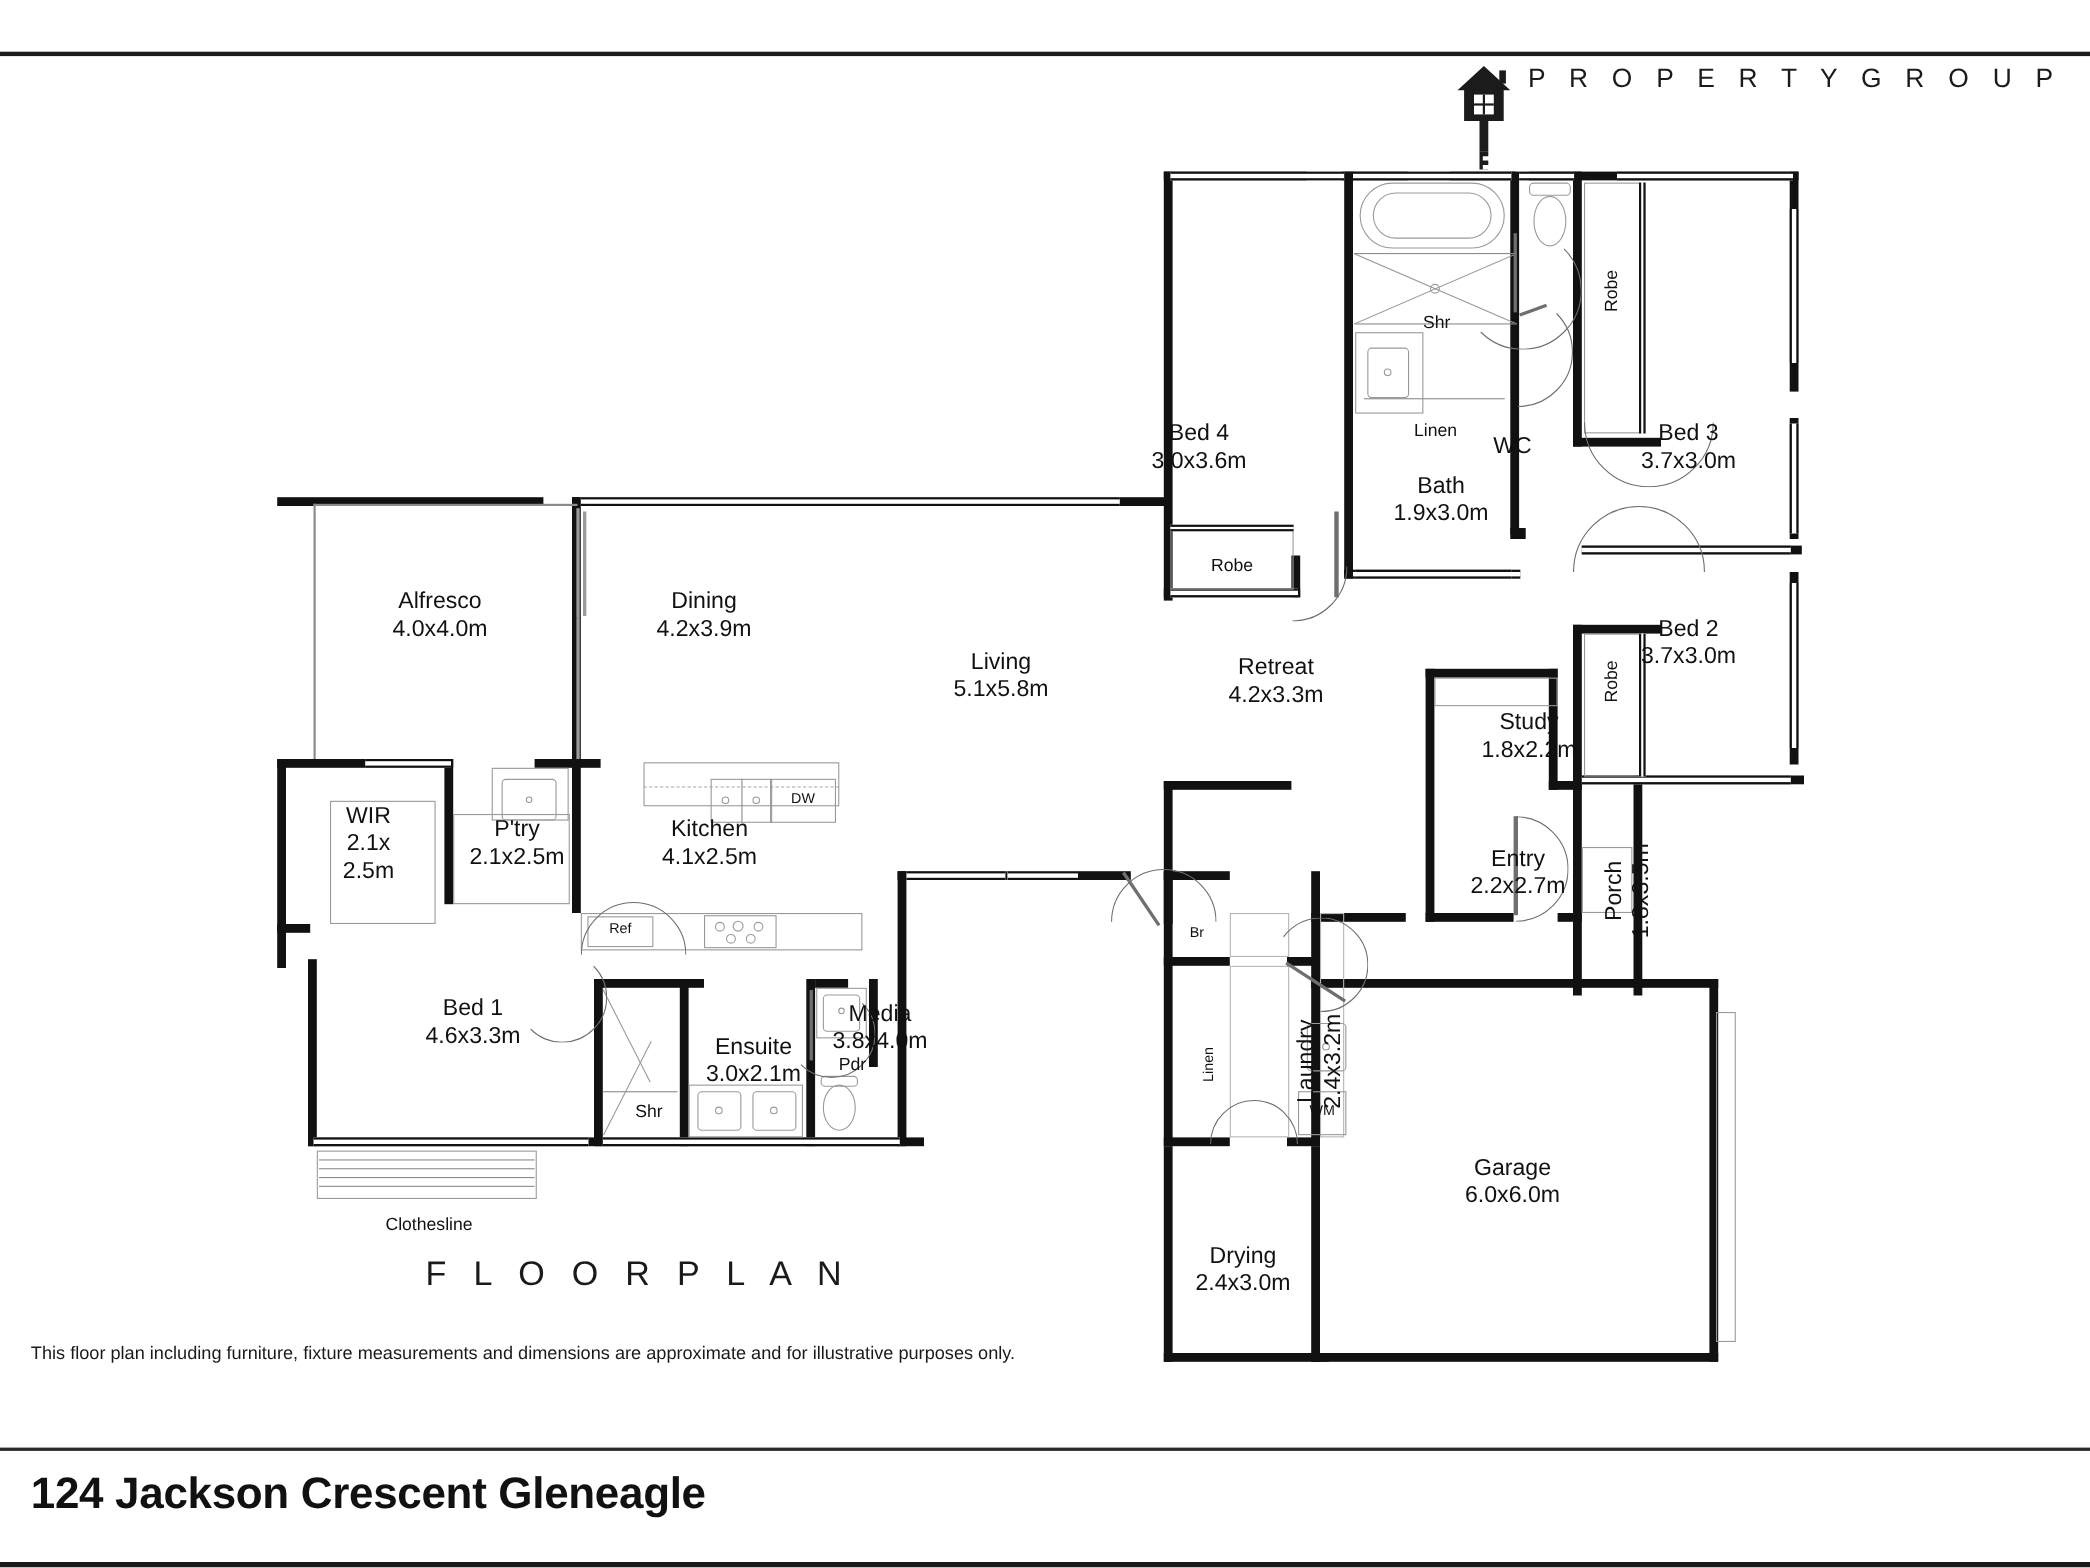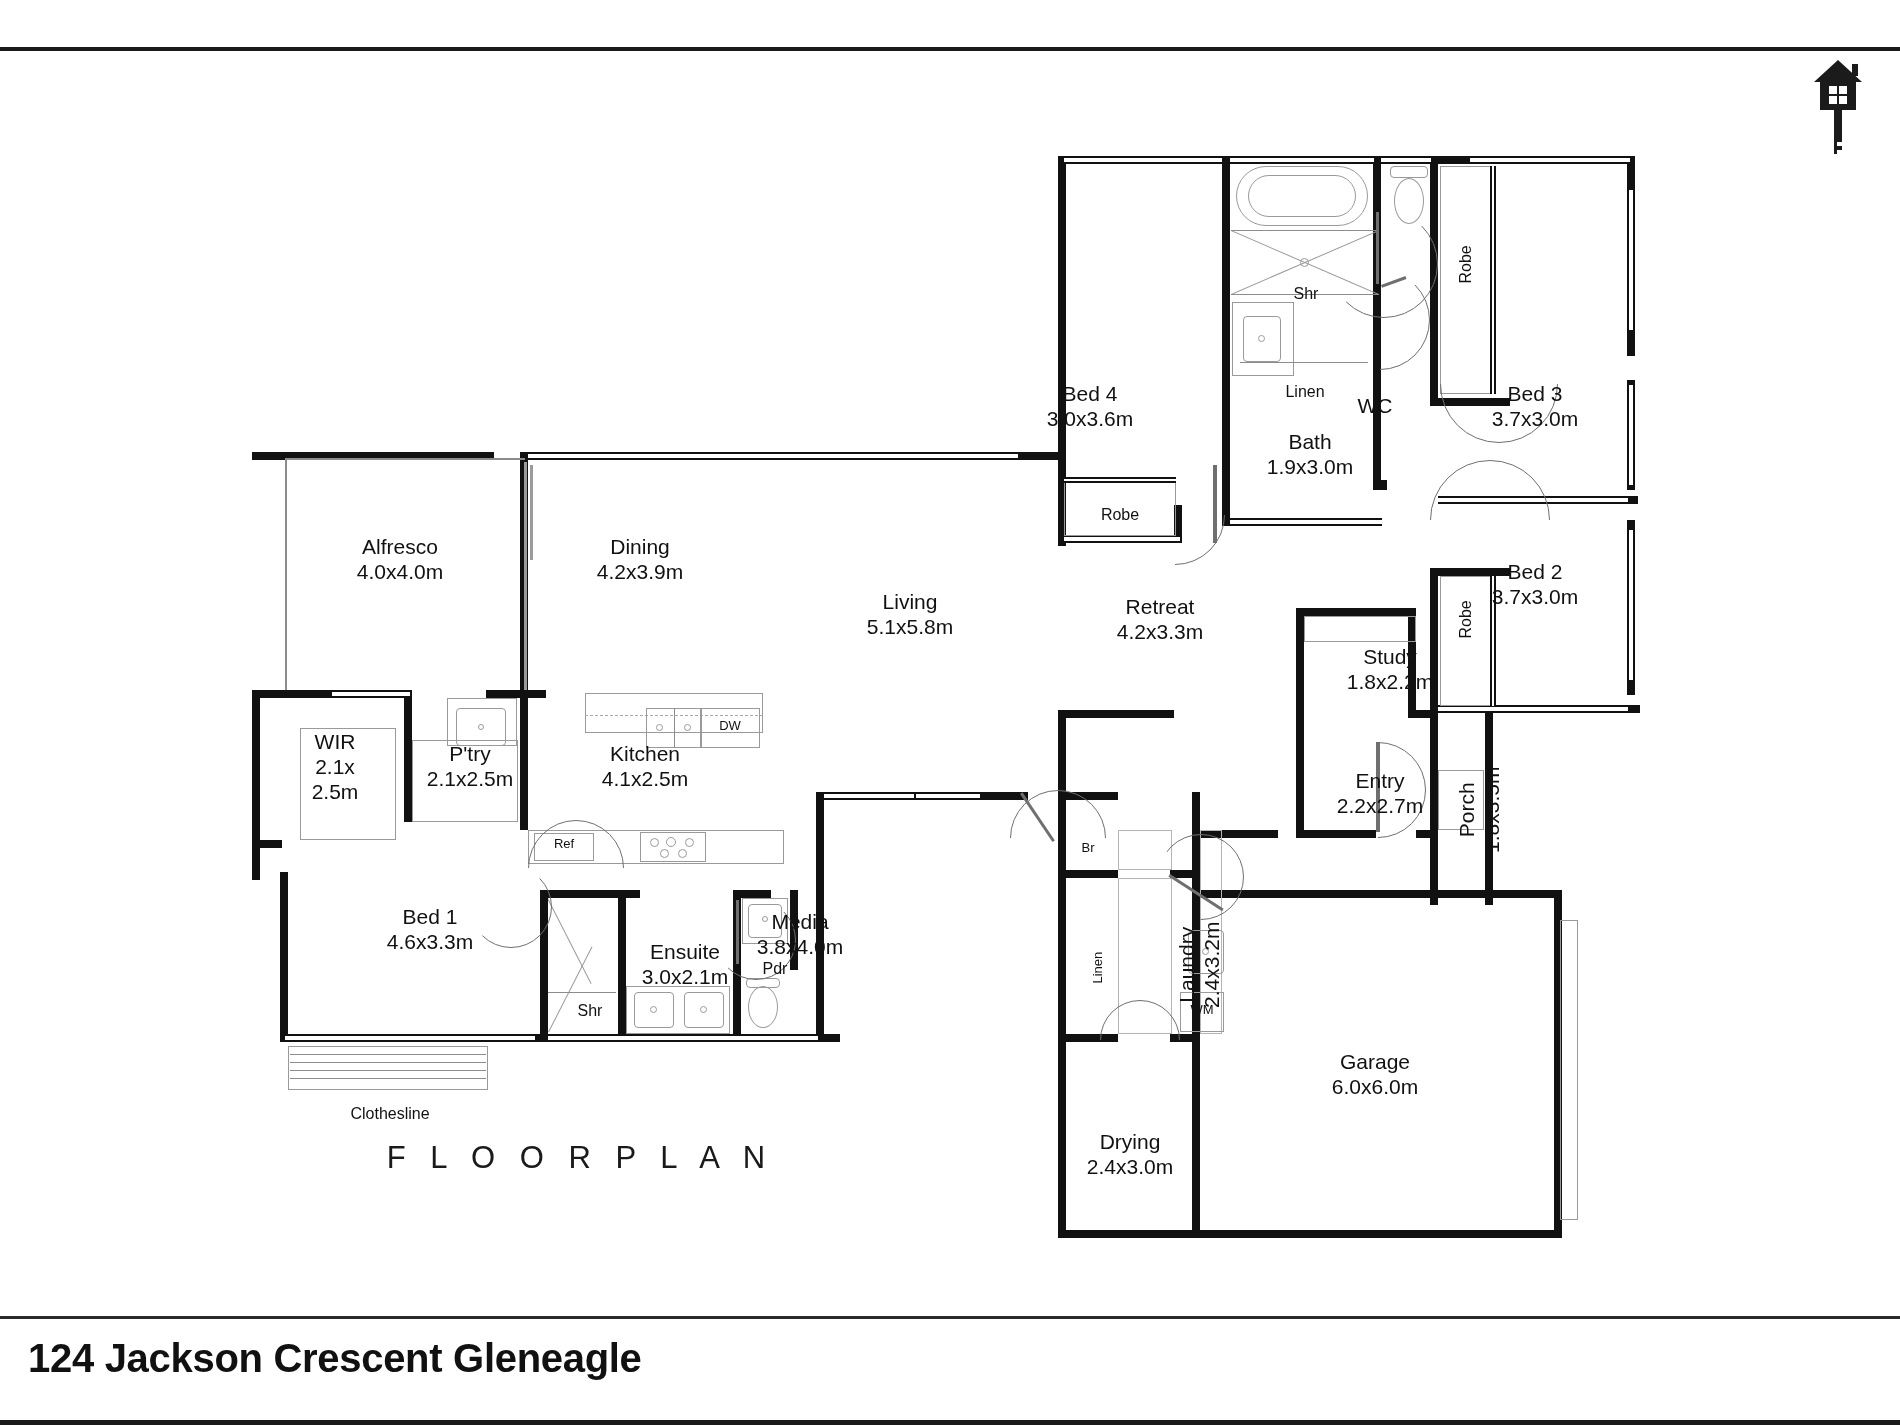--- a/index.html
+++ b/index.html
@@ -79,20 +79,21 @@
         <path d="M26 2 L50 24 L44 24 L44 52 L8 52 L8 24 L2 24 Z" fill="#1b1b1b"></path>
         <rect x="17" y="28" width="18" height="18" fill="#ffffff"></rect>
         <rect x="25" y="28" width="2" height="18" fill="#1b1b1b"></rect>
         <rect x="17" y="36" width="18" height="2" fill="#1b1b1b"></rect>
         <rect x="40" y="6" width="6" height="12" fill="#1b1b1b"></rect>
         <rect x="22" y="50" width="8" height="30" fill="#1b1b1b"></rect>
         <path d="M22 80 h8 v4 h-5 v4 h5 v4 h-5 v4 h5 v4 h-8 z" fill="#1b1b1b"></path>
       </svg>
     </div>
     <div class="logo-text">
+      <span class="logo-sub">P R O P E R T Y   G R O U P</span>
     </div>
   </div>
 
   <div id="plan">
 
     <div class="w" style="left:1058px;top:26px;width:8px;height:390px;"></div>
     <div class="w" style="left:1058px;top:26px;width:130px;height:8px;"></div>
     <div class="w" style="left:1220px;top:26px;width:60px;height:8px;"></div>
     <div class="w" style="left:1318px;top:26px;width:60px;height:8px;"></div>
     <div class="w" style="left:1390px;top:26px;width:245px;height:8px;"></div>
@@ -433,19 +434,20 @@
     </div>
     <div class="lbl sm" style="left:300px;top:975px;width:180px;">
       <span class="n">Clothesline</span>
     </div>
 
   </div>
 
   <div class="plan-caption">F L O O R   P L A N</div>
 
   <div class="disclaimer">
+    <div>This floor plan including furniture, fixture measurements and dimensions are approximate and for illustrative purposes only.</div>
   </div>
 
   <div class="foot-rule"></div>
   <div class="address">124 Jackson Crescent Gleneagle</div>
   <div class="bot-rule"></div>
 
 </div>
 
 </body></html>

